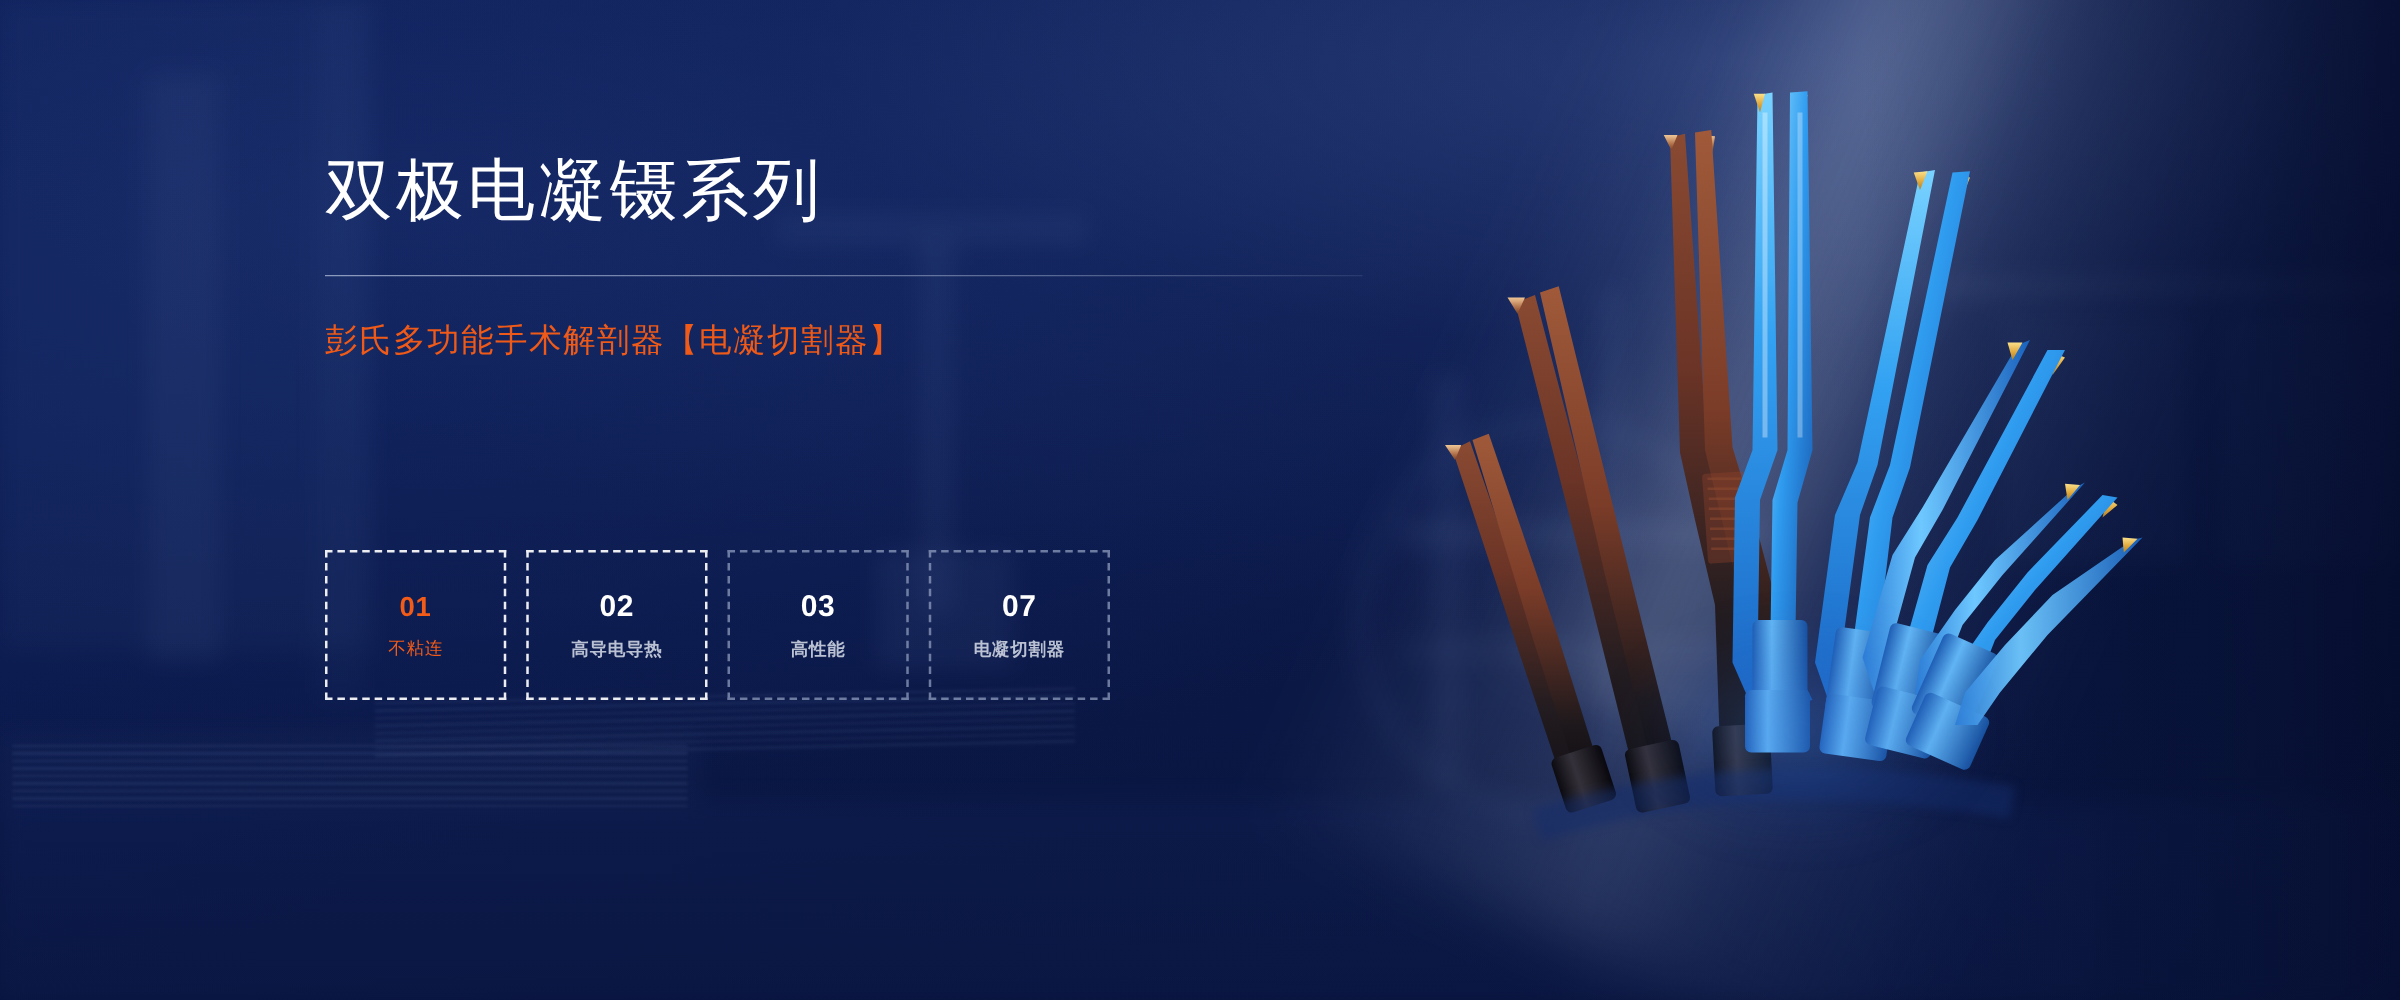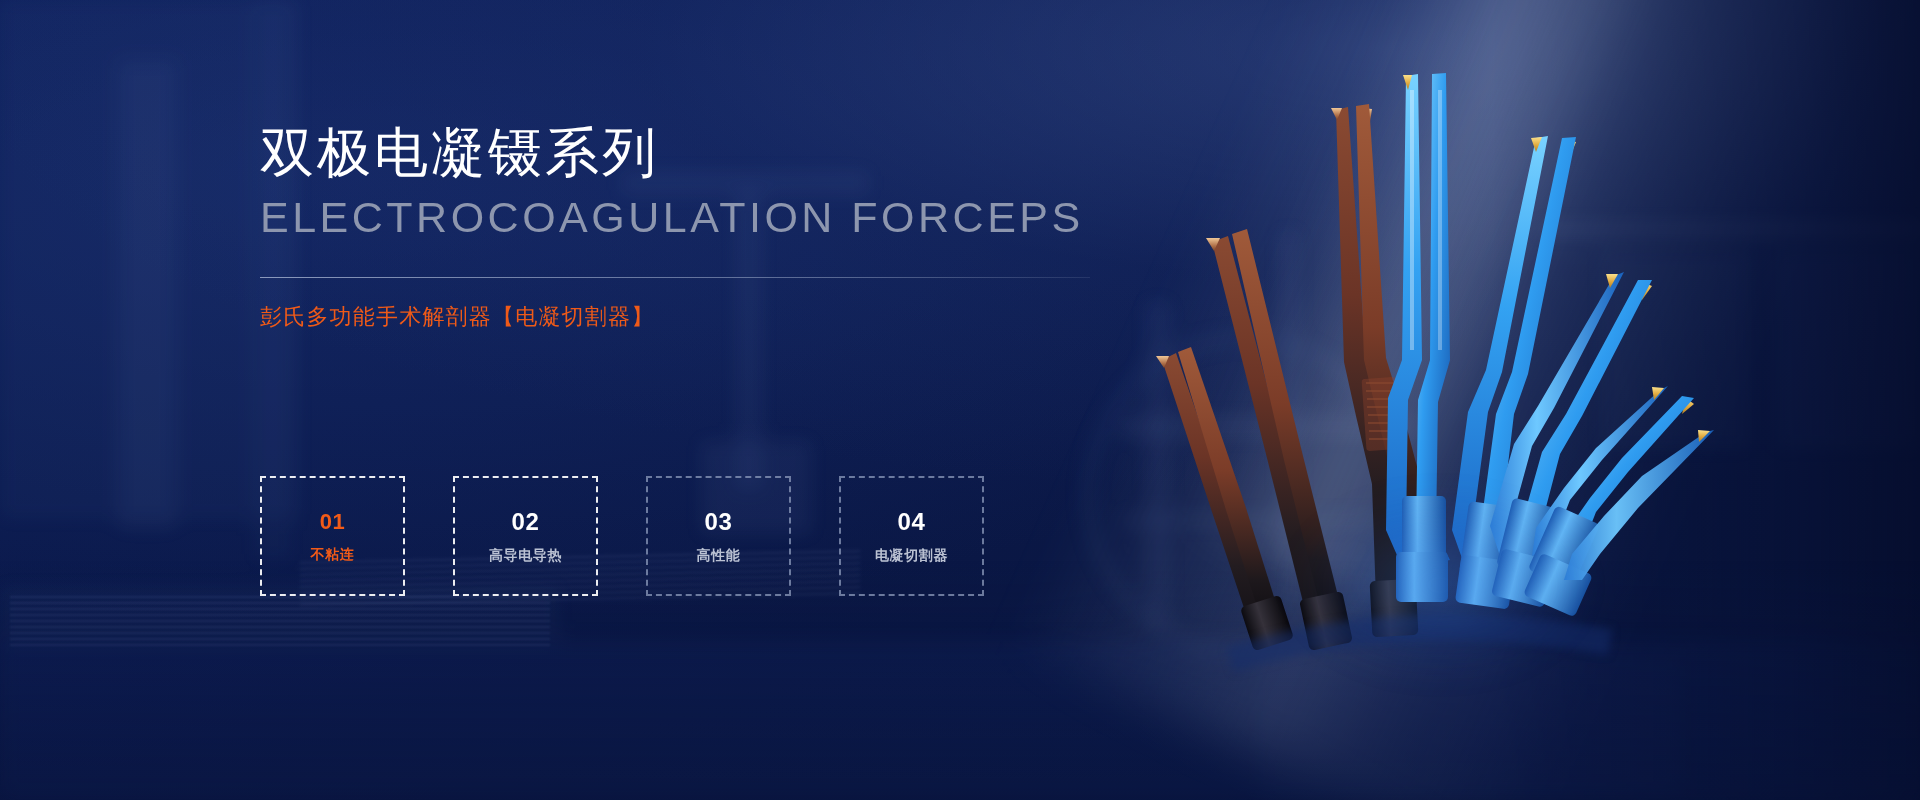--- a/index.html
+++ b/index.html
@@ -124,33 +124,33 @@
     letter-spacing:3.5px;
     line-height:1.18;
     white-space:nowrap;
   }
   .divider {
     margin-top:34px;
     width:830px; height:1px;
     background:linear-gradient(to right, rgba(183,196,222,0.72) 0%, rgba(183,196,222,0.42) 70%, rgba(183,196,222,0.12) 100%);
   }
   .subtitle {
-    margin-top:24px;
-    font-size:22px;
+    margin-top:34px;
+    font-size:26px;
     font-weight:400;
     color:#ef5a18;
     letter-spacing:1.2px;
     white-space:nowrap;
   }
 
   
   .features {
-    position:absolute; left:260px; top:476px;
+    position:absolute; left:260px; top:440px;
     display:flex;
-    gap:48px;
+    gap:16px;
   }
   .feature {
     width:145px; height:120px;
     display:flex;
     flex-direction:column;
     align-items:center;
     justify-content:center;
     gap:14px;
     border:2px dashed rgba(139,154,186,0.80);
   }
@@ -165,21 +165,21 @@
     line-height:1;
   }
   .f-label {
     font-size:14px;
     font-weight:700;
     letter-spacing:0.6px;
     color:#c7ceddee;
     line-height:1;
   }
   .feature.accent .f-num   { color:#f25b18; font-size:22px; }
-  .feature.accent .f-label { color:#f25b18; font-weight:700; }
+  .feature.accent .f-label { color:#f25b18; font-weight:400; }
 
   
   .product { position:absolute; left:1090px; top:60px; width:600px; height:620px; }
   .product svg { width:100%; height:100%; overflow:visible; }
   .glow-hub {
     position:absolute; left:200px; top:430px; width:300px; height:190px;
     background:radial-gradient(ellipse at center, rgba(60,130,230,0.30) 0%, rgba(40,90,190,0.10) 45%, rgba(0,0,0,0) 72%);
     filter:blur(14px);
   }
 </style>
@@ -348,21 +348,20 @@
         <path d="M616,372 L624,370 L548,448 L510,494 L492,520 L474,520 L482,494 L514,456 L552,416 Z" fill="url(#gBlueC)" opacity="0.95"></path>
         <path d="M620,371 L609,382 L608,370 Z" fill="url(#gGold)"></path>
       </g>
 
       <path d="M140,600 Q310,546 520,582" stroke="rgba(20,44,106,0.55)" stroke-width="26" fill="none" filter="blur(4px)"></path>
     </svg>
   </div>
 
   <div class="content">
     <div class="title-cn">双极电凝镊系列</div>
-    <div class="title-en">ELECTROCOAGULATION FORCEPS</div>
     <div class="divider"></div>
     <div class="subtitle">彭氏多功能手术解剖器【电凝切割器】</div>
   </div>
 
   <div class="features">
 
     <div class="feature accent bright">
       <div class="f-num">01</div>
       <div class="f-label">不粘连</div>
     </div>
@@ -371,19 +370,19 @@
       <div class="f-num">02</div>
       <div class="f-label">高导电导热</div>
     </div>
 
     <div class="feature dim">
       <div class="f-num">03</div>
       <div class="f-label">高性能</div>
     </div>
 
     <div class="feature dim">
-      <div class="f-num">04</div>
+      <div class="f-num">07</div>
       <div class="f-label">电凝切割器</div>
     </div>
 
   </div>
 
 </div>
 
 </body></html>

